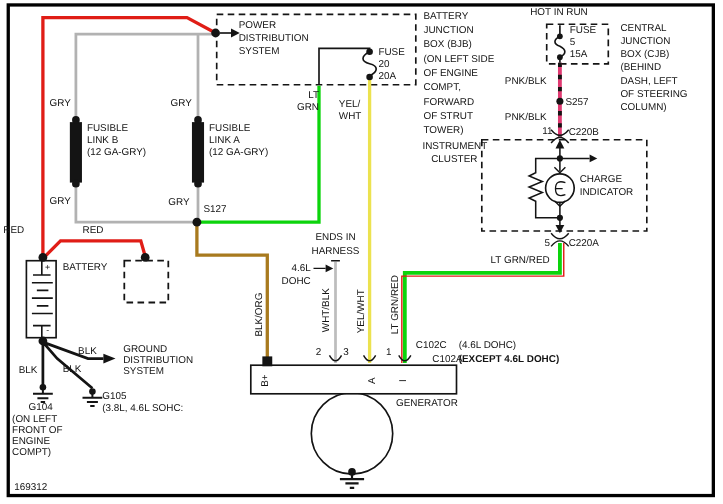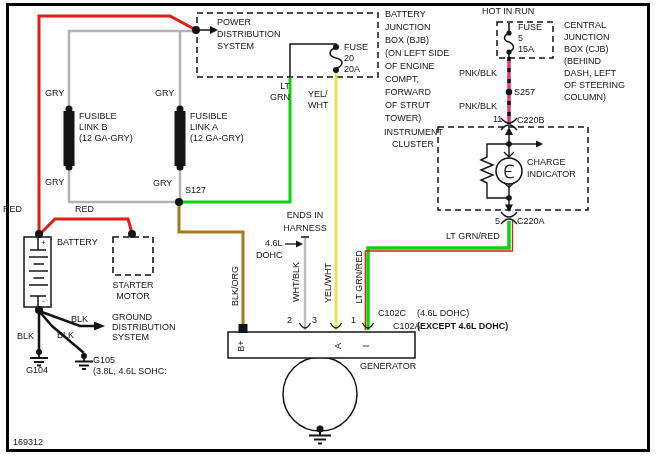--- a/index.html
+++ b/index.html
@@ -197,30 +197,32 @@
   <div class="lbl c lh13" style="left:270px;top:209px;width:70px;">ENDS IN
 HARNESS</div>
   <div class="lbl" style="left:265px;top:238px;text-align:right;">4.6L</div>
   <div class="lbl" style="left:256px;top:250px;">DOHC</div>
 
   <div class="lbl" style="left:3px;top:204px;">RED</div>
   <div class="lbl" style="left:75px;top:204px;">RED</div>
   <div class="lbl" style="left:57px;top:237px;">BATTERY</div>
   <div class="lbl small" style="left:41px;top:237px;">+</div>
   <div class="lbl small" style="left:42px;top:295px;">-</div>
-  <div class="lbl c lh11" style="left:101px;top:280px;width:64px;">STARTER
-MOTOR</div>
 
   <div class="lbl lh10" style="left:112px;top:312px;">GROUND
 DISTRIBUTION
 SYSTEM</div>
   <div class="lbl" style="left:71px;top:314px;">BLK</div>
   <div class="lbl" style="left:17px;top:331px;">BLK</div>
   <div class="lbl" style="left:57px;top:330px;">BLK</div>
   <div class="lbl" style="left:26px;top:365px;">G104</div>
+  <div class="lbl lh10" style="left:11px;top:376px;">(ON LEFT
+FRONT OF
+ENGINE
+COMPT)</div>
   <div class="lbl" style="left:93px;top:355px;">G105</div>
   <div class="lbl" style="left:93px;top:366px;">(3.8L, 4.6L SOHC:</div>
   <div class="lbl" style="left:13px;top:437px;">169312</div>
 
   <div class="lbl rot" style="left:201px;top:280px;width:70px;">BLK/ORG</div>
   <div class="lbl rot" style="left:262px;top:276px;width:70px;">WHT/BLK</div>
   <div class="lbl rot" style="left:294px;top:277px;width:70px;">YEL/WHT</div>
   <div class="lbl rot" style="left:318px;top:271px;width:84px;">LT GRN/RED</div>
 
   <div class="lbl" style="left:287px;top:315px;">2</div>

